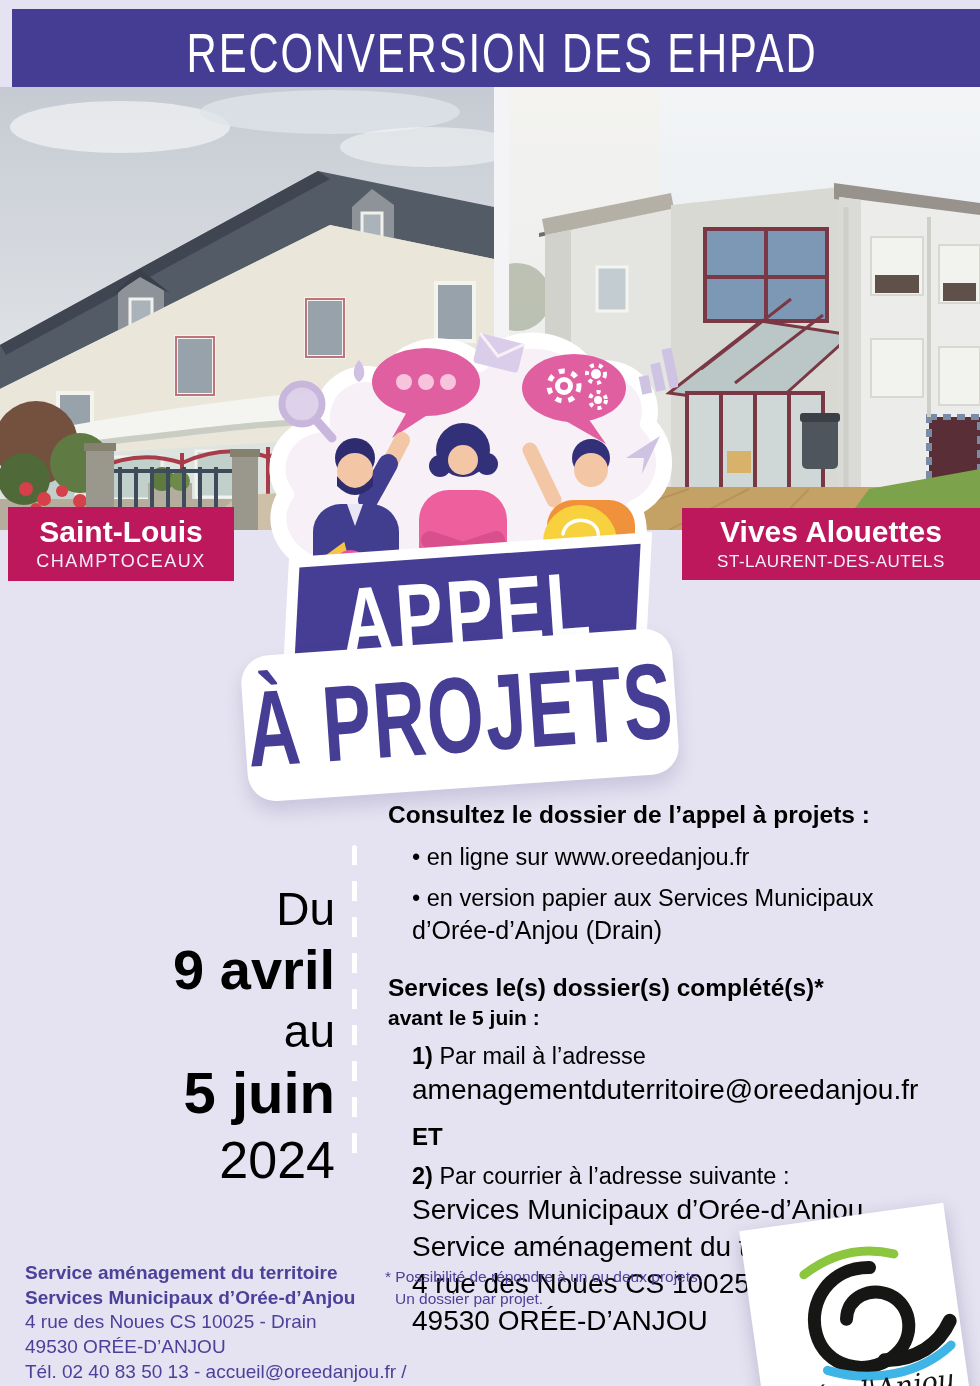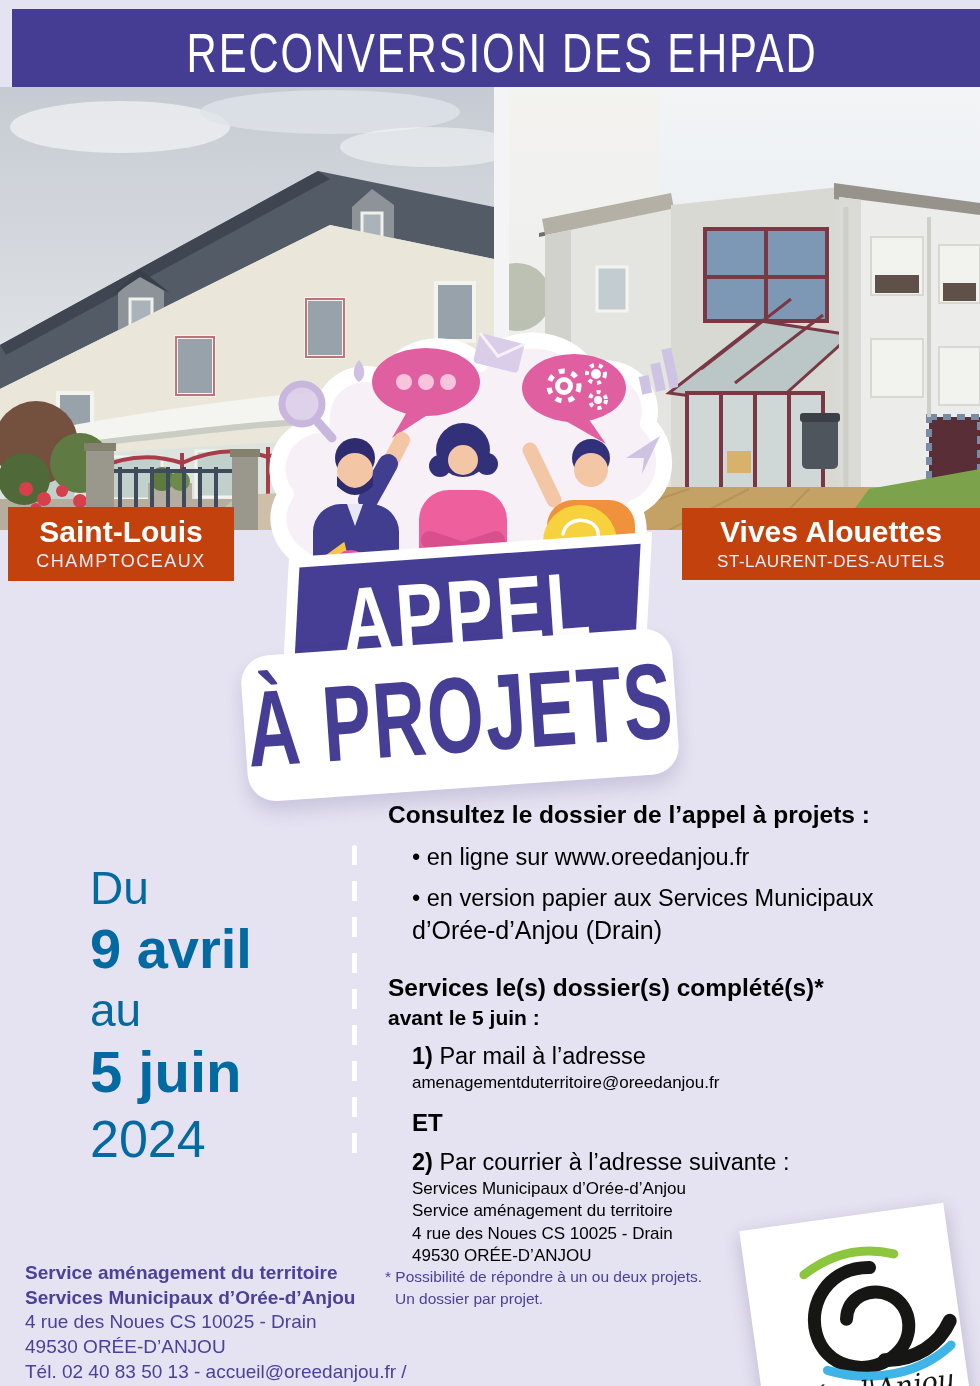--- a/index.html
+++ b/index.html
@@ -19,21 +19,21 @@
     transform:scale(.95,1.28);white-space:nowrap;
   }
   
   .photos-bg{position:absolute;left:0;top:87px;width:980px;height:443px;background:#f4f3f6;}
   .photo{position:absolute;top:87px;height:443px;overflow:hidden;}
   .photo svg{display:block;width:100%;height:100%;}
   .photo-left{left:0;width:494px;}
   .photo-right{left:509px;width:471px;}
   
   .place-label{
-    position:absolute;background:#c2410c;color:#fff;text-align:center;
+    position:absolute;background:#be185d;color:#fff;text-align:center;
     display:flex;flex-direction:column;justify-content:center;z-index:6;
   }
   .label-left{left:8px;top:507px;width:226px;height:74px;}
   .label-right{left:682px;top:508px;width:298px;height:72px;}
   .place-name{font-weight:bold;font-size:30px;line-height:1.05;}
   .place-loc{font-size:18px;letter-spacing:1.5px;margin-top:4px;color:#f0eefb;}
   .label-right .place-loc{letter-spacing:.5px;font-size:17px;}
   
   .illustration{position:absolute;left:258px;top:308px;width:420px;height:306px;z-index:4;}
   .illustration svg{display:block;width:100%;height:100%;}
@@ -53,43 +53,43 @@
     background:#ffffff;border-radius:28px;transform:rotate(-4deg);
     box-shadow:0 10px 18px rgba(90,80,140,.20);
     display:flex;align-items:center;justify-content:center;
   }
   .banner-projets span{
     color:#463e95;font-weight:bold;font-size:96px;letter-spacing:2px;
     transform:scale(.76,1.12);white-space:nowrap;
   }
   
   .dates{
-    position:absolute;left:90px;top:860px;width:245px;text-align:left;
-    color:#0369a1;z-index:3;
+    position:absolute;left:90px;top:881px;width:245px;text-align:right;
+    color:#000000;z-index:3;
   }
   .dates .l1{font-size:46px;font-weight:400;line-height:1.22;}
   .dates .l2{font-size:56px;font-weight:bold;line-height:1.18;}
   .dates .l3{font-size:46px;font-weight:400;line-height:1.22;}
   .dates .l4{font-size:58px;font-weight:bold;line-height:1.18;}
   .dates .l5{font-size:52px;font-weight:400;line-height:1.26;}
   
   .divider{
     position:absolute;left:352px;top:845px;width:5px;height:322px;z-index:3;border-radius:3px;
     background:repeating-linear-gradient(180deg,#ffffff 0 20px,transparent 20px 36px);
   }
   
   .info{position:absolute;left:388px;top:800px;width:565px;color:#000000;z-index:3;}
   .info-h{font-weight:bold;font-size:24.5px;line-height:1.25;}
   .bullet{font-size:23.5px;line-height:1.3;margin:11px 0 0 24px;}
   .bullet-cont{font-size:25px;line-height:1.3;margin-left:24px;}
   .send-h{font-weight:bold;font-size:24.5px;line-height:1.3;margin-top:26px;}
   .send-h2{font-weight:bold;font-size:21px;line-height:1.3;}
   .step{font-size:23.5px;line-height:1.32;margin:10px 0 0 24px;}
   .step b{font-weight:bold;}
-  .step-cont{font-size:17px;line-height:1.32;margin-left:24px;}
+  .step-cont{font-size:28px;line-height:1.32;margin-left:24px;}
   .et{font-weight:bold;font-size:24px;margin:14px 0 2px 24px;}
   
   .footnote{position:absolute;left:385px;top:1266px;font-size:15.5px;color:#4c419a;line-height:1.4;z-index:3;}
   .footnote .fn2{padding-left:10px;}
   
   .footer{position:absolute;left:25px;top:1261px;width:470px;font-size:19px;color:#4c419a;line-height:1.3;z-index:3;}
   .footer .b{font-weight:bold;}
   
   .logo-card{
     position:absolute;left:752px;top:1216px;width:206px;height:198px;z-index:7;

